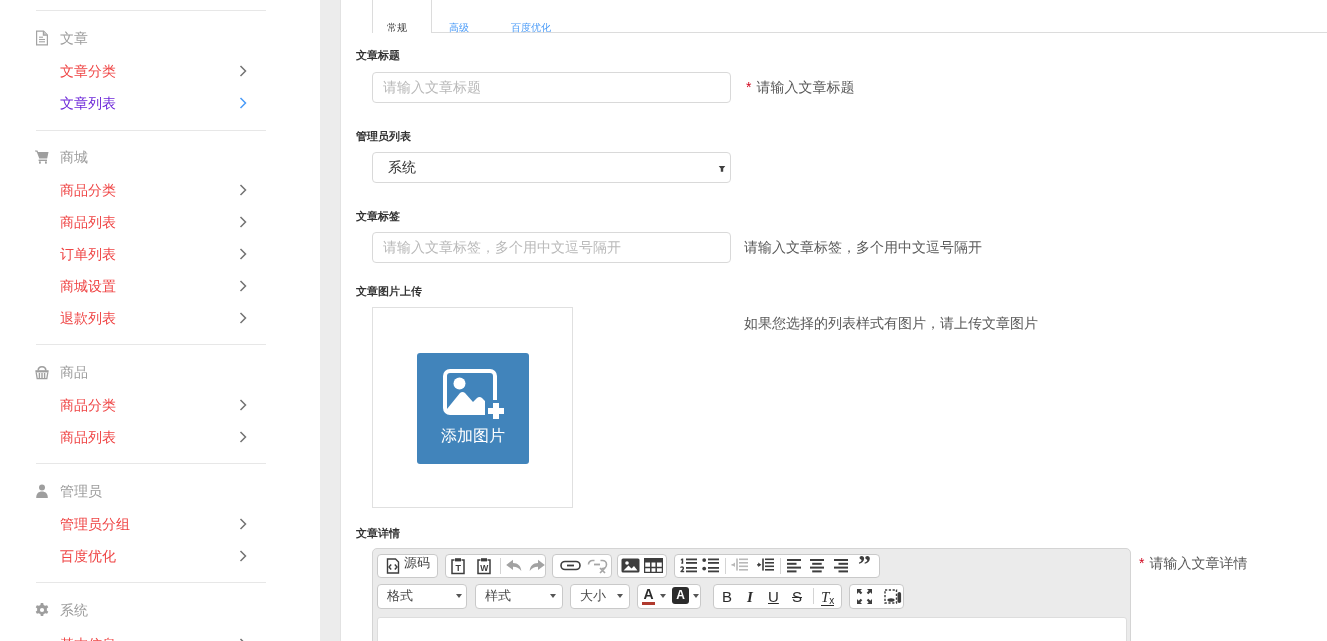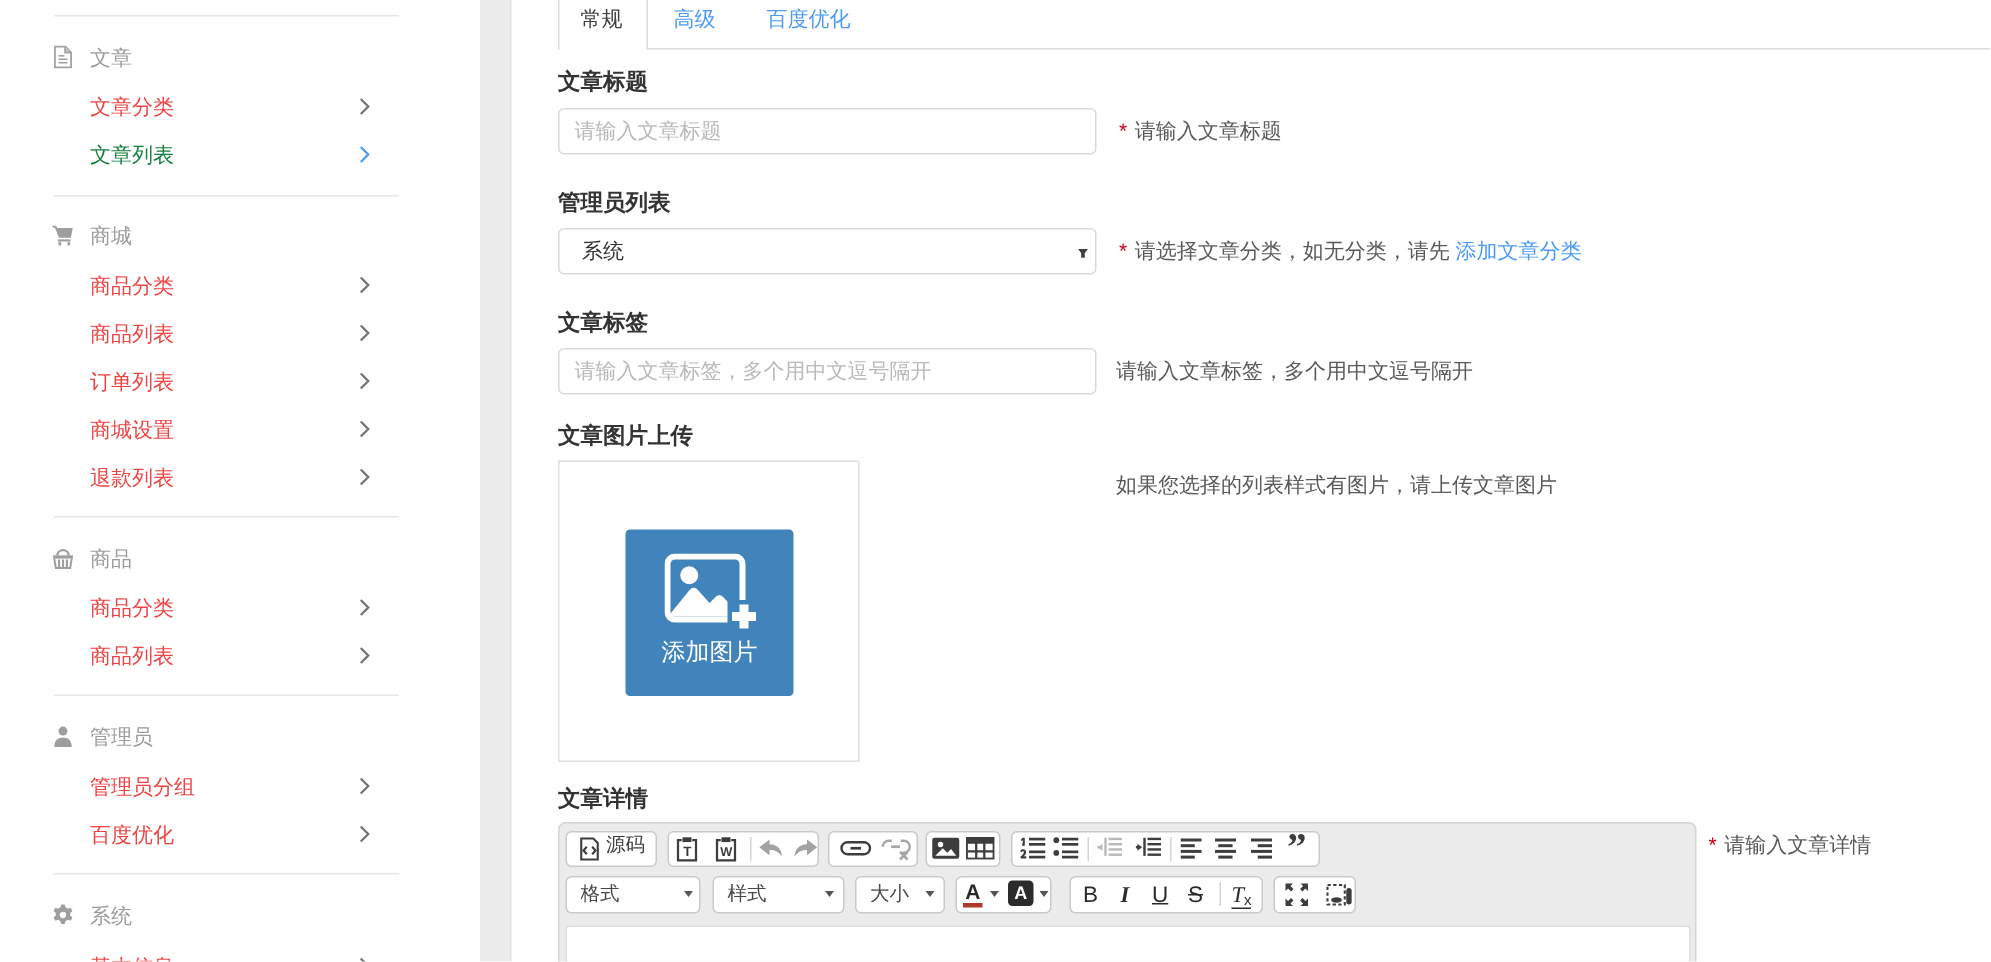--- a/index.html
+++ b/index.html
@@ -5,34 +5,34 @@
 * { margin:0; padding:0; box-sizing:border-box; }
 html,body { width:1327px; height:641px; overflow:hidden; background:#fff;
   font-family:"Liberation Sans", sans-serif; }
 .abs { position:absolute; }
 #page { position:relative; width:1327px; height:641px; }
 
 
 .sep { position:absolute; left:36px; width:230px; height:1px; background:#e7e7e7; }
 .shead { position:absolute; left:60px; height:16px; line-height:16px; font-size:14px; color:#9c9c9c; white-space:nowrap; }
 .sitem { position:absolute; left:60px; height:16px; line-height:16px; font-size:14px; color:#ef4444; white-space:nowrap; }
-.sitem.act { color:#15803d; }
+.sitem.act { color:#6d28d9; }
 .sicon { position:absolute; left:34px; width:16px; height:16px; }
 .chev { position:absolute; left:239px; width:8px; height:12px; }
 
 
 #gutter { position:absolute; left:320px; top:0; width:20px; height:641px; background:#ececec; }
 #gutline { position:absolute; left:340px; top:0; width:1px; height:641px; background:#e2e2e2; }
 
 .tabline { position:absolute; left:431px; top:32px; width:896px; height:1px; background:#dcdcdc; }
 .tabact { position:absolute; left:372px; top:-11px; width:60px; height:44px; background:#fff;
   border-left:1px solid #dcdcdc; border-right:1px solid #dcdcdc; }
-.tabtxt { position:absolute; top:5px; height:15px; line-height:15px; font-size:14px; white-space:nowrap; }
-
-.flabel { position:absolute; left:372px; height:16px; line-height:16px; font-size:15px; font-weight:bold; color:#333; white-space:nowrap; }
+.tabtxt { position:absolute; top:20px; height:15px; line-height:15px; font-size:10px; white-space:nowrap; }
+
+.flabel { position:absolute; left:356px; height:16px; line-height:16px; font-size:11px; font-weight:bold; color:#333; white-space:nowrap; }
 .finput { position:absolute; left:372px; width:359px; height:31px; border:1px solid #d9d9d9; border-radius:4px; background:#fff;
   font-size:14px; line-height:29px; color:#b9b9b9; padding-left:10px; white-space:nowrap; overflow:hidden; }
 .fhint { position:absolute; height:16px; line-height:16px; font-size:14px; color:#595959; white-space:nowrap; }
 .star { color:#d0021b; margin-right:5px; }
 .blue { color:#4a9bf8; }
 
 
 #upbox { position:absolute; left:372px; top:307px; width:201px; height:201px; border:1px solid #e0e0e0; background:#fff; }
 #uptile { position:absolute; left:44px; top:45px; width:112px; height:111px; background:#4184bb; border-radius:3px; }
 #uptxt { position:absolute; left:0; top:75px; width:112px; text-align:center; font-size:16px; color:#fff; height:16px; line-height:16px; }
@@ -168,21 +168,20 @@
 
 <div class="flabel" style="top:47px;">文章标题</div>
 <div class="finput" style="top:72px;">请输入文章标题</div>
 <div class="fhint" style="left:746px;top:79px;"><span class="star">*</span>请输入文章标题</div>
 
 <div class="flabel" style="top:128px;">管理员列表</div>
 <div class="finput" style="top:152px;color:#333;padding-left:15px;">系统</div>
 <svg class="abs" style="left:718px;top:165px;" width="8" height="8" viewBox="0 0 8 8">
       <path d="M0.7 1 H7.3 L5.2 3.6 V6.8 H2.8 V3.6 Z" fill="#3f3f3f"></path>
     </svg>
-<div class="fhint" style="left:746px;top:159px;"><span class="star">*</span>请选择文章分类，如无分类，请先 <span class="blue">添加文章分类</span></div>
 
 <div class="flabel" style="top:208px;">文章标签</div>
 <div class="finput" style="top:232px;">请输入文章标签，多个用中文逗号隔开</div>
 <div class="fhint" style="left:744px;top:239px;">请输入文章标签，多个用中文逗号隔开</div>
 
 <div class="flabel" style="top:283px;">文章图片上传</div>
 <div id="upbox">
   <div id="uptile">
     <svg style="position:absolute;left:26px;top:16px;" width="62" height="56" viewBox="0 0 62 56">
       <rect x="2" y="2" width="50" height="42" rx="5" fill="none" stroke="#fff" stroke-width="4"></rect>

